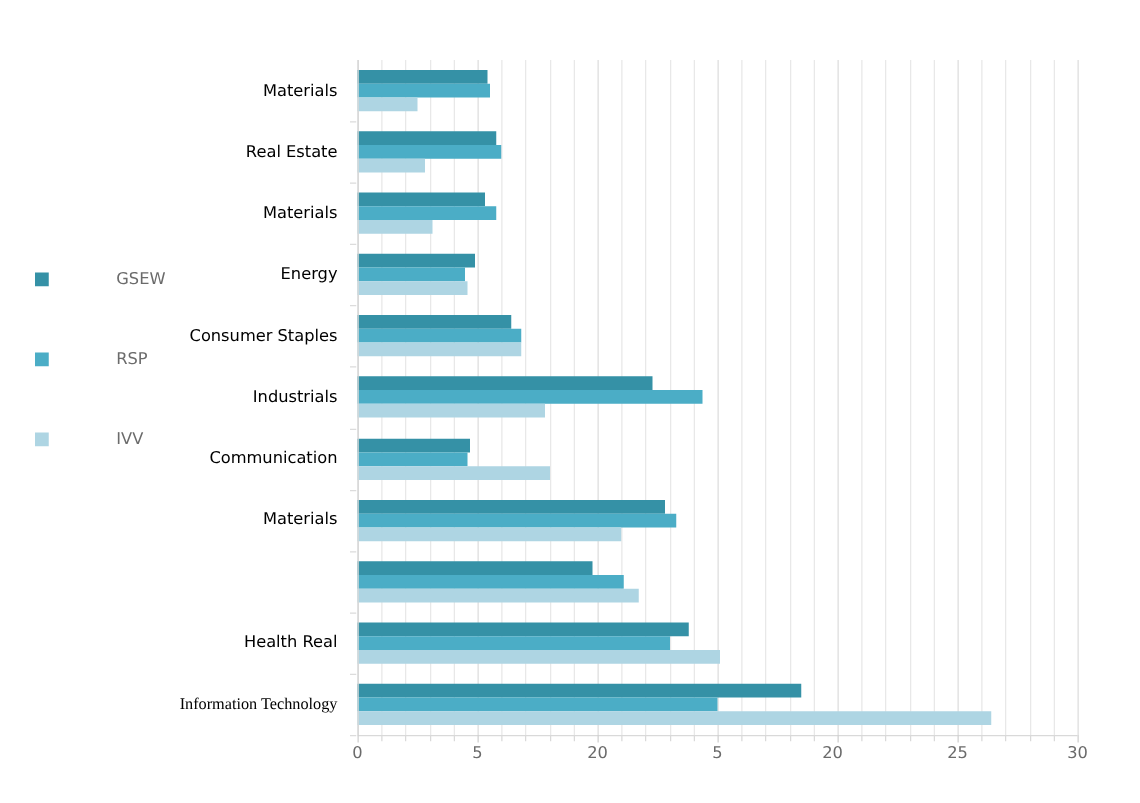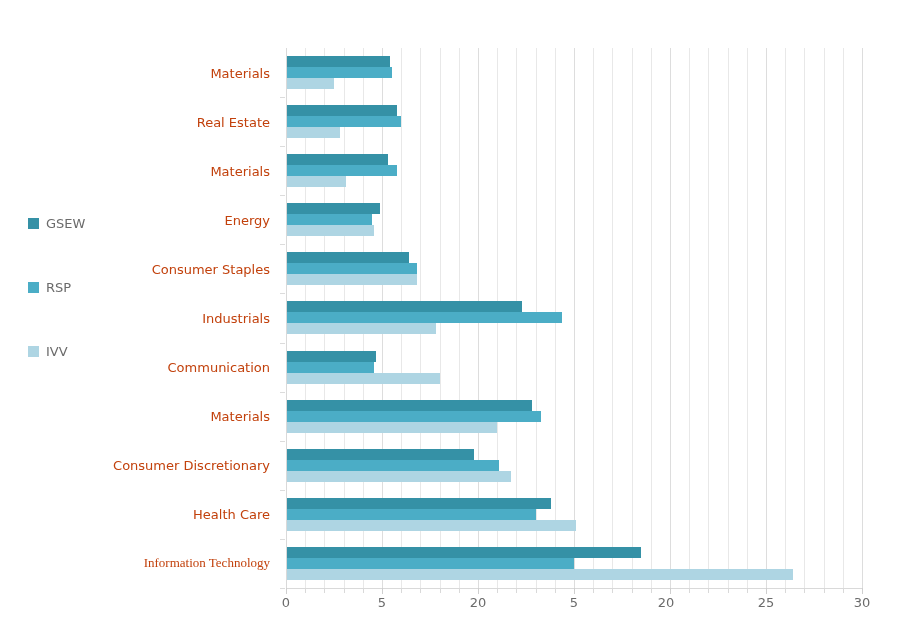--- a/index.html
+++ b/index.html
@@ -36,20 +36,21 @@
   .legend-swatch {
     width: 11px; height: 11px;
     margin-right: 7px;
     flex: 0 0 auto;
   }
   .legend-label {
     font-size: 13px;
     color: #6b6b6b;
     line-height: 1;
     white-space: nowrap;
+    margin-left: 47px;
   }
 
   
   #plot {
     position: absolute;
     left: 286px;
     top: 48px;
     width: 576px;
     height: 540px;
   }
@@ -95,21 +96,21 @@
     left: 0;
     top: 48px;
     width: 278px;
     height: 540px;
   }
   .cat-label {
     position: absolute;
     right: 8px;
     text-align: right;
     font-size: 13px;
-    color: #c2410c;
+    color: #000000;
     white-space: nowrap;
     transform: translateY(-50%);
   }
 
   
   #x-axis-line {
     position: absolute;
     left: 286px;
     top: 588px;
     width: 576px;
@@ -185,22 +186,21 @@
 
   <div id="cat-labels">
       <div class="cat-label" style="top: 24.5455px;">Materials</div>
       <div class="cat-label" style="top: 73.6364px;">Real Estate</div>
       <div class="cat-label" style="top: 122.727px;">Materials</div>
       <div class="cat-label" style="top: 171.818px;">Energy</div>
       <div class="cat-label" style="top: 220.909px;">Consumer Staples</div>
       <div class="cat-label" style="top: 270px;">Industrials</div>
       <div class="cat-label" style="top: 319.091px;">Communication</div>
       <div class="cat-label" style="top: 368.182px;">Materials</div>
-      <div class="cat-label" style="top: 417.273px;">Consumer Discretionary</div>
-      <div class="cat-label" style="top: 466.364px;">Health Care</div>
+      <div class="cat-label" style="top: 466.364px;">Health Real</div>
       <div class="cat-label" style="top: 515.455px; font-family: Liberation Serif, serif;">Information Technology</div>
     </div>
 
   <div id="plot">
     <div id="gridlines">
         <div class="gridline zero" style="left: 0px;"></div>
         <div class="gridline" style="left: 19.2px;"></div>
         <div class="gridline" style="left: 38.4px;"></div>
         <div class="gridline" style="left: 57.6px;"></div>
         <div class="gridline" style="left: 76.8px;"></div>

